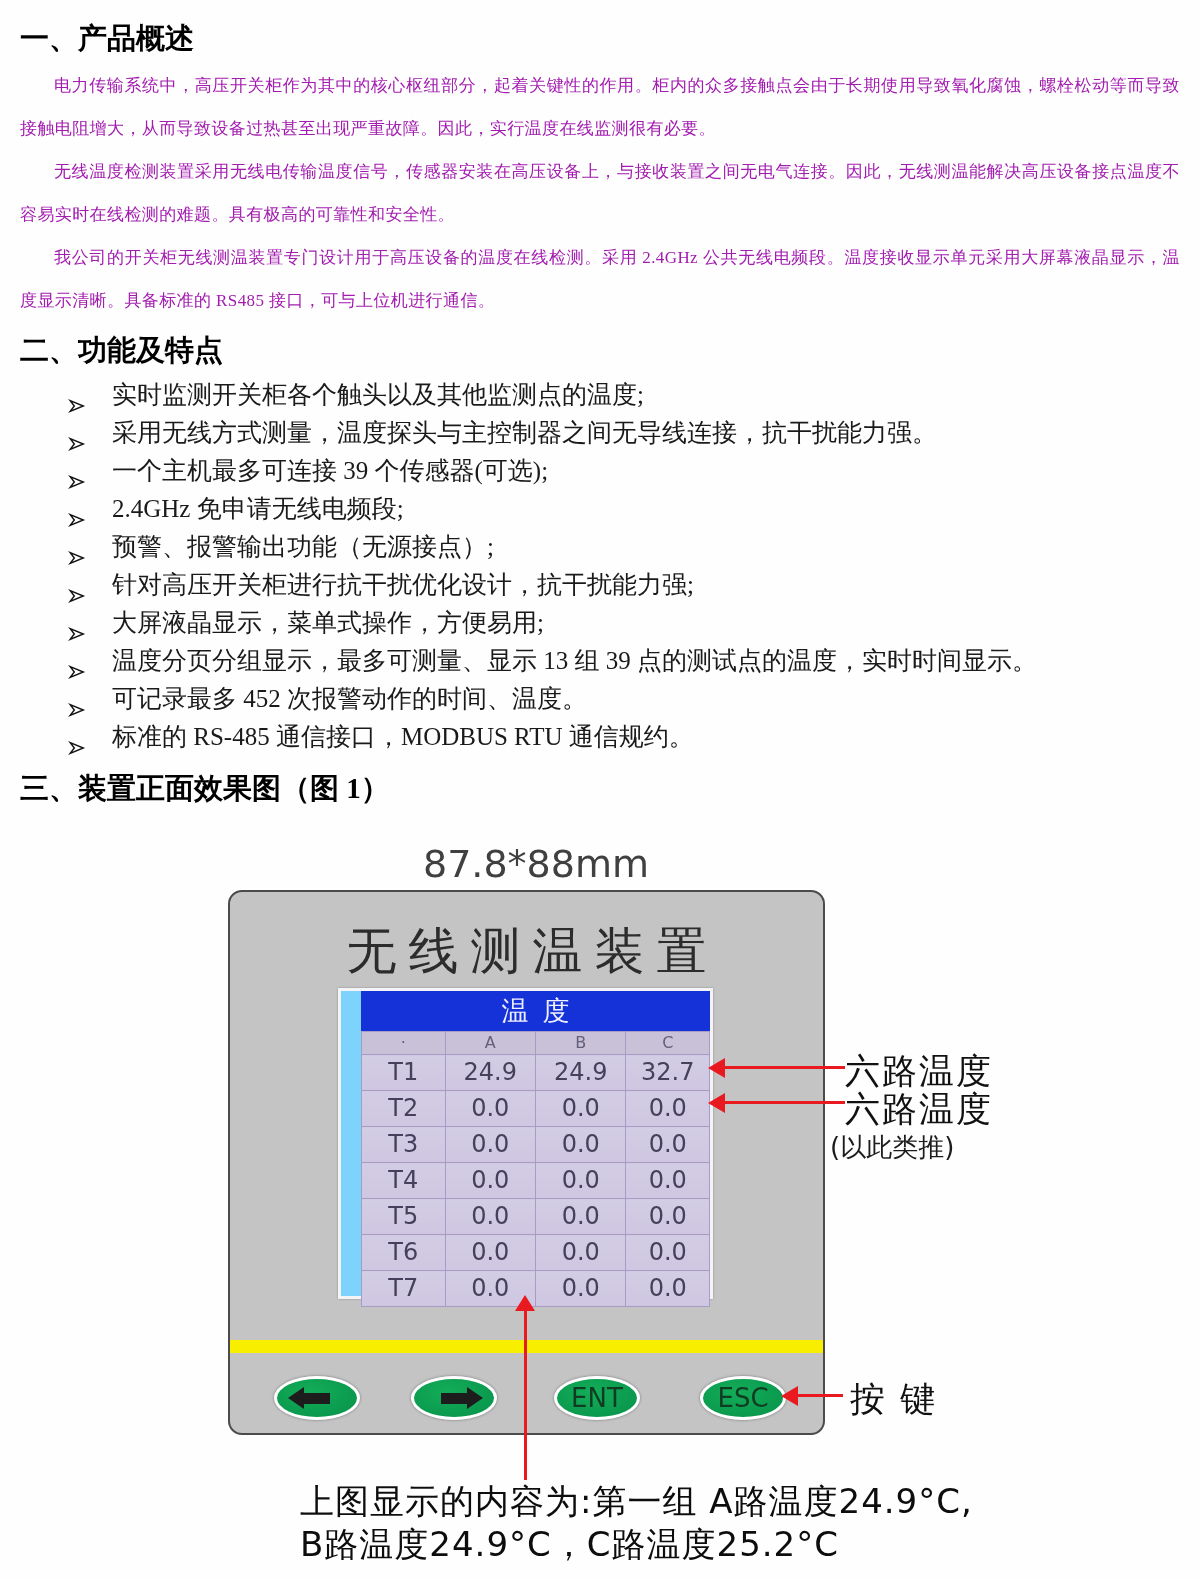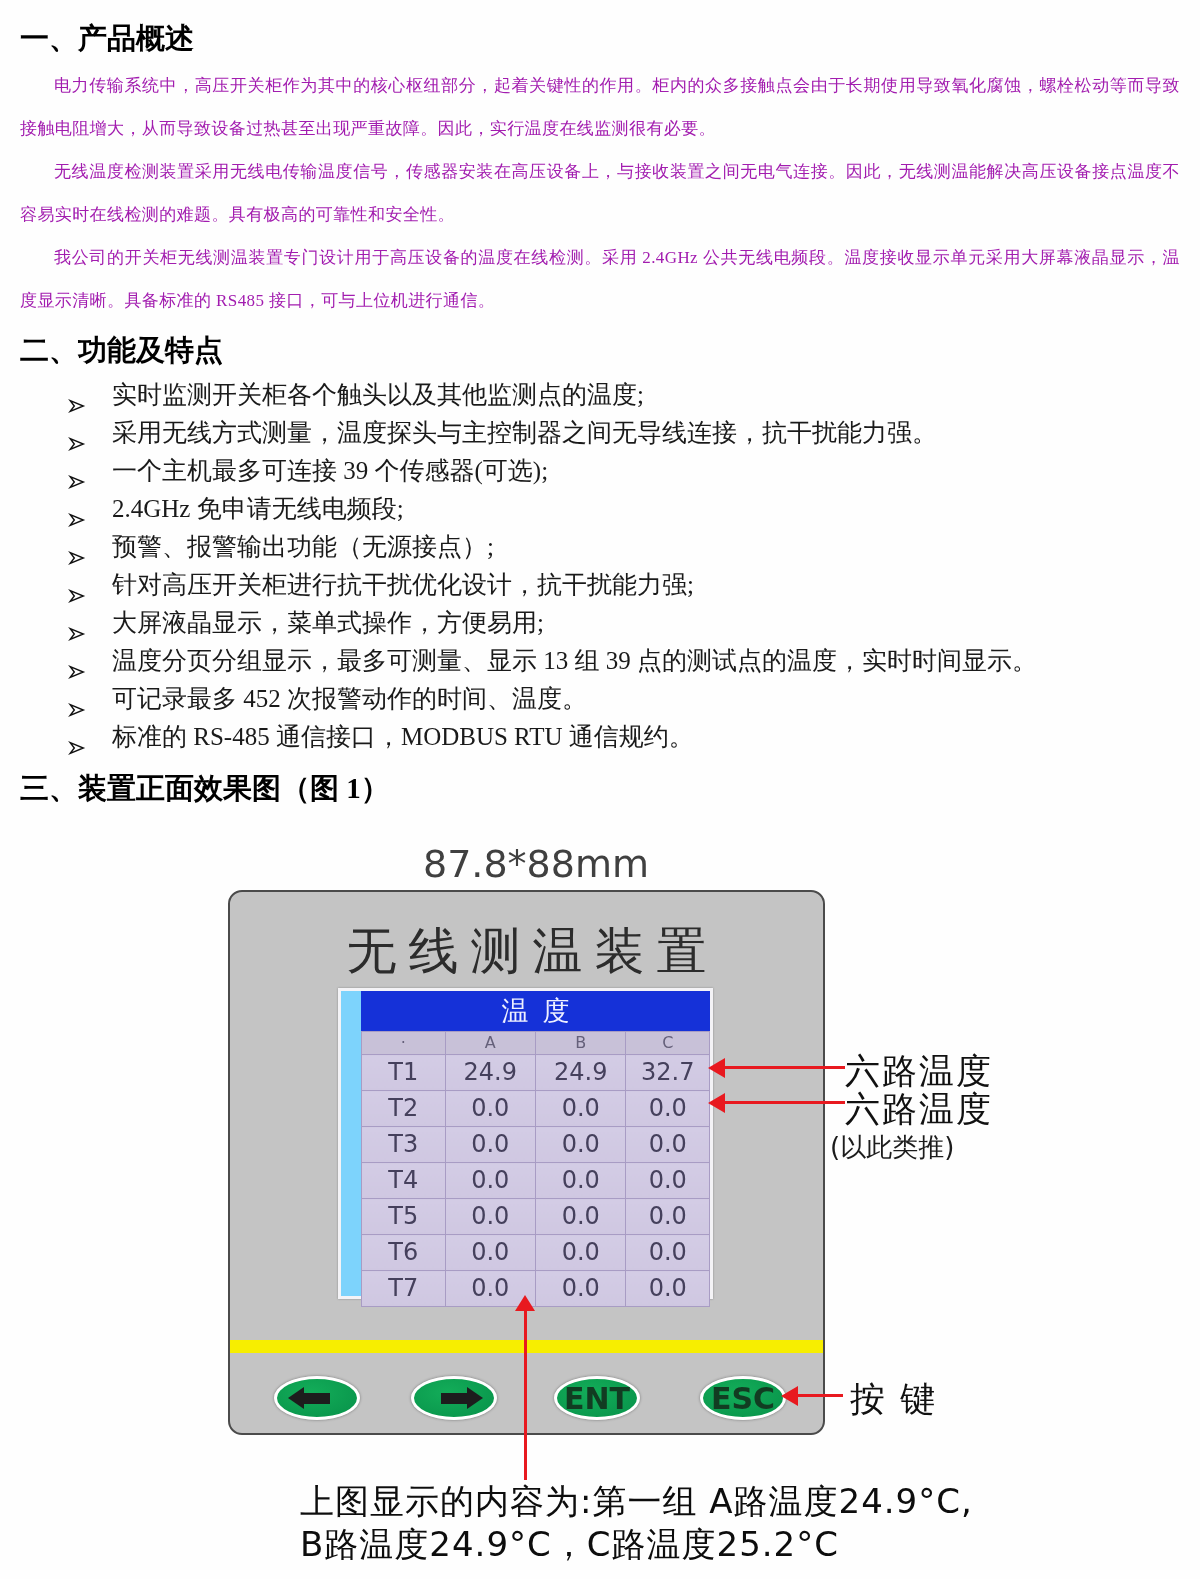--- a/index.html
+++ b/index.html
@@ -53,21 +53,21 @@
   table.lcd-table td.c0 { width:24%; }
   table.lcd-table td.c1, table.lcd-table td.c2 { width:26%; }
   table.lcd-table td.c3 { width:24%; }
 
   .yellow-bar { position:absolute; left:0; top:448px; width:100%; height:13px;
                 background:#f7ee00; }
   .btn { position:absolute; top:484px; width:86px; height:44px; border-radius:50%;
          background:radial-gradient(ellipse at 42% 35%, #13ad59, #079149);
          border:3px solid #ffffff; box-shadow:0 0 3px rgba(0,0,0,.4);
          display:flex; align-items:center; justify-content:center; cursor:pointer; }
-  .btn-label { font-size:30px; font-weight:bold; color:#123c22;
+  .btn-label { font-size:26px; font-weight:normal; color:#123c22;
                font-family:"DejaVu Sans","Liberation Sans",sans-serif; }
   .harrow { position:relative; width:26px; height:11px; background:#1d1d1d; }
   .harrow.left::before { content:""; position:absolute; left:-16px; top:-6px;
       border:11.5px solid transparent; border-left:0; border-right:16px solid #1d1d1d; }
   .harrow.right::after { content:""; position:absolute; right:-16px; top:-6px;
       border:11.5px solid transparent; border-right:0; border-left:16px solid #1d1d1d; }
 
   .red-hline { position:absolute; height:3px; background:#e8191f; }
   .red-head-left { position:absolute; width:0; height:0;
       border:10px solid transparent; border-left:0; border-right:17px solid #e8191f; }

